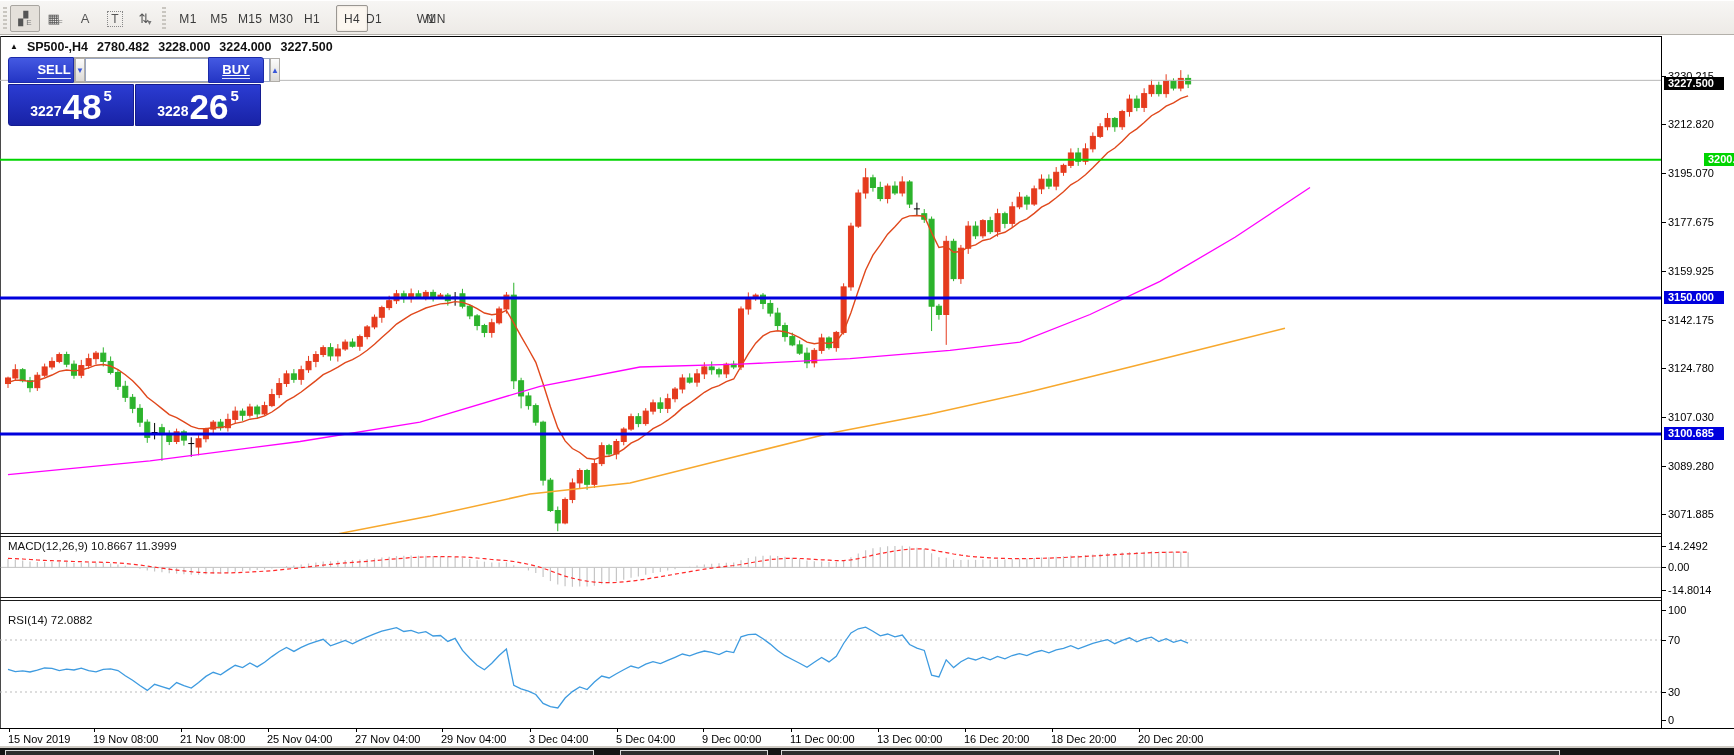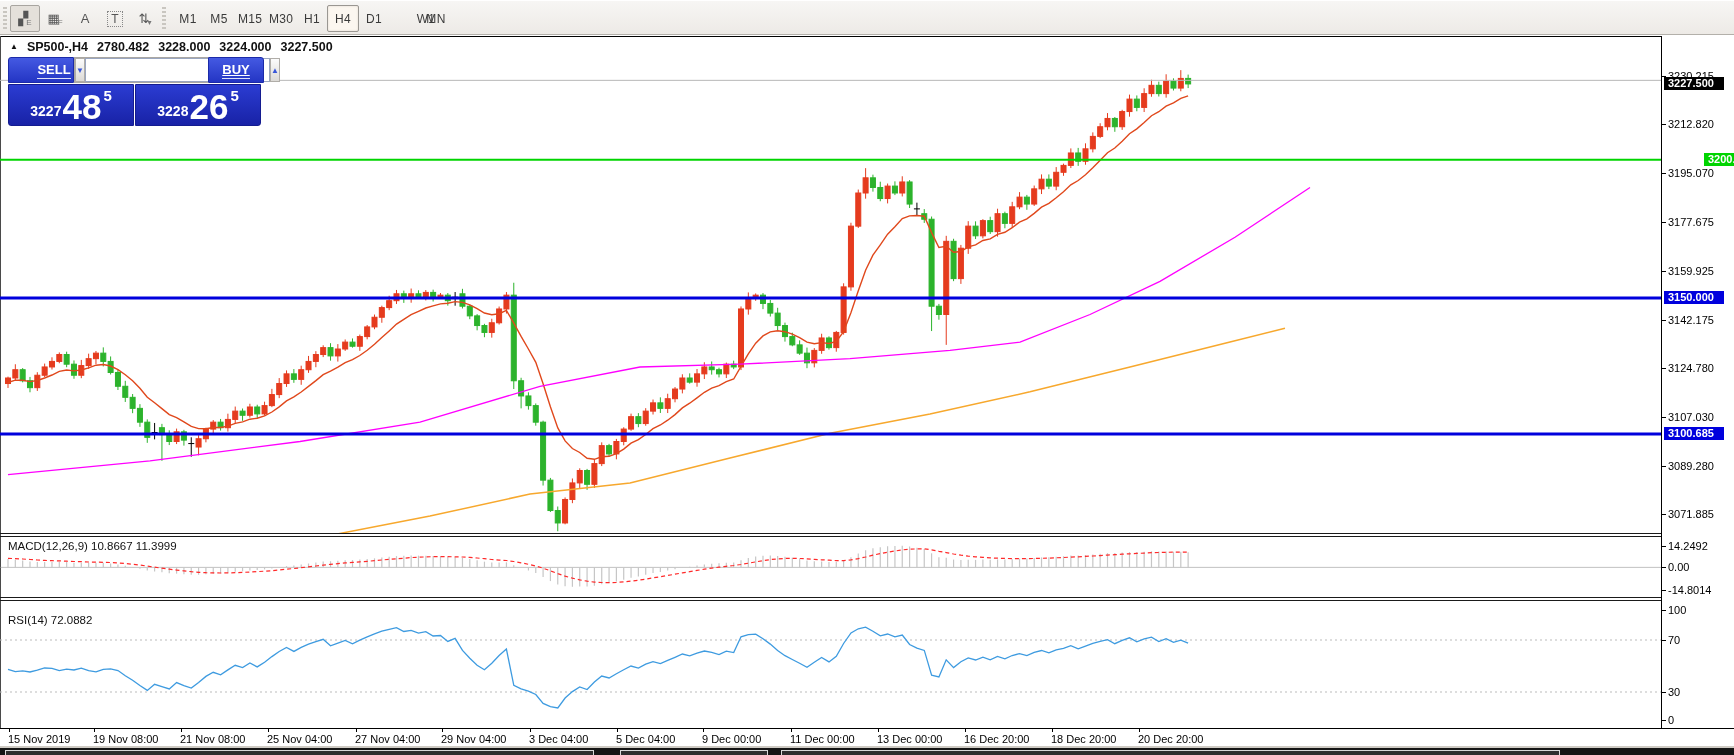--- a/index.html
+++ b/index.html
@@ -109,21 +109,21 @@
           <span class="sub">▾</span>
         </div>
       </div>
     <div class="tb-grip" style="left:162px"></div>
     <div id="tb-tfs">
         <div class="tb-btn tf-btn" style="left: 172px;">M1</div>
         <div class="tb-btn tf-btn" style="left: 203px;">M5</div>
         <div class="tb-btn tf-btn" style="left: 234px;">M15</div>
         <div class="tb-btn tf-btn" style="left: 265px;">M30</div>
         <div class="tb-btn tf-btn" style="left: 296px;">H1</div>
-        <div class="tb-btn tf-btn active" style="left: 327px;">H4</div>
+        <div class="tb-btn tf-btn active" style="left: 336px;">H4</div>
         <div class="tb-btn tf-btn" style="left: 358px;">D1</div>
         <div class="tb-btn tf-btn" style="left: 410px; text-align: center;">W1</div>
         <div class="tb-btn tf-btn" style="left: 420px;">MN</div>
       </div>
   </div>
 
   <div class="chart-win">
     <div class="border-top"></div>
     <div class="border-left"></div>
 

